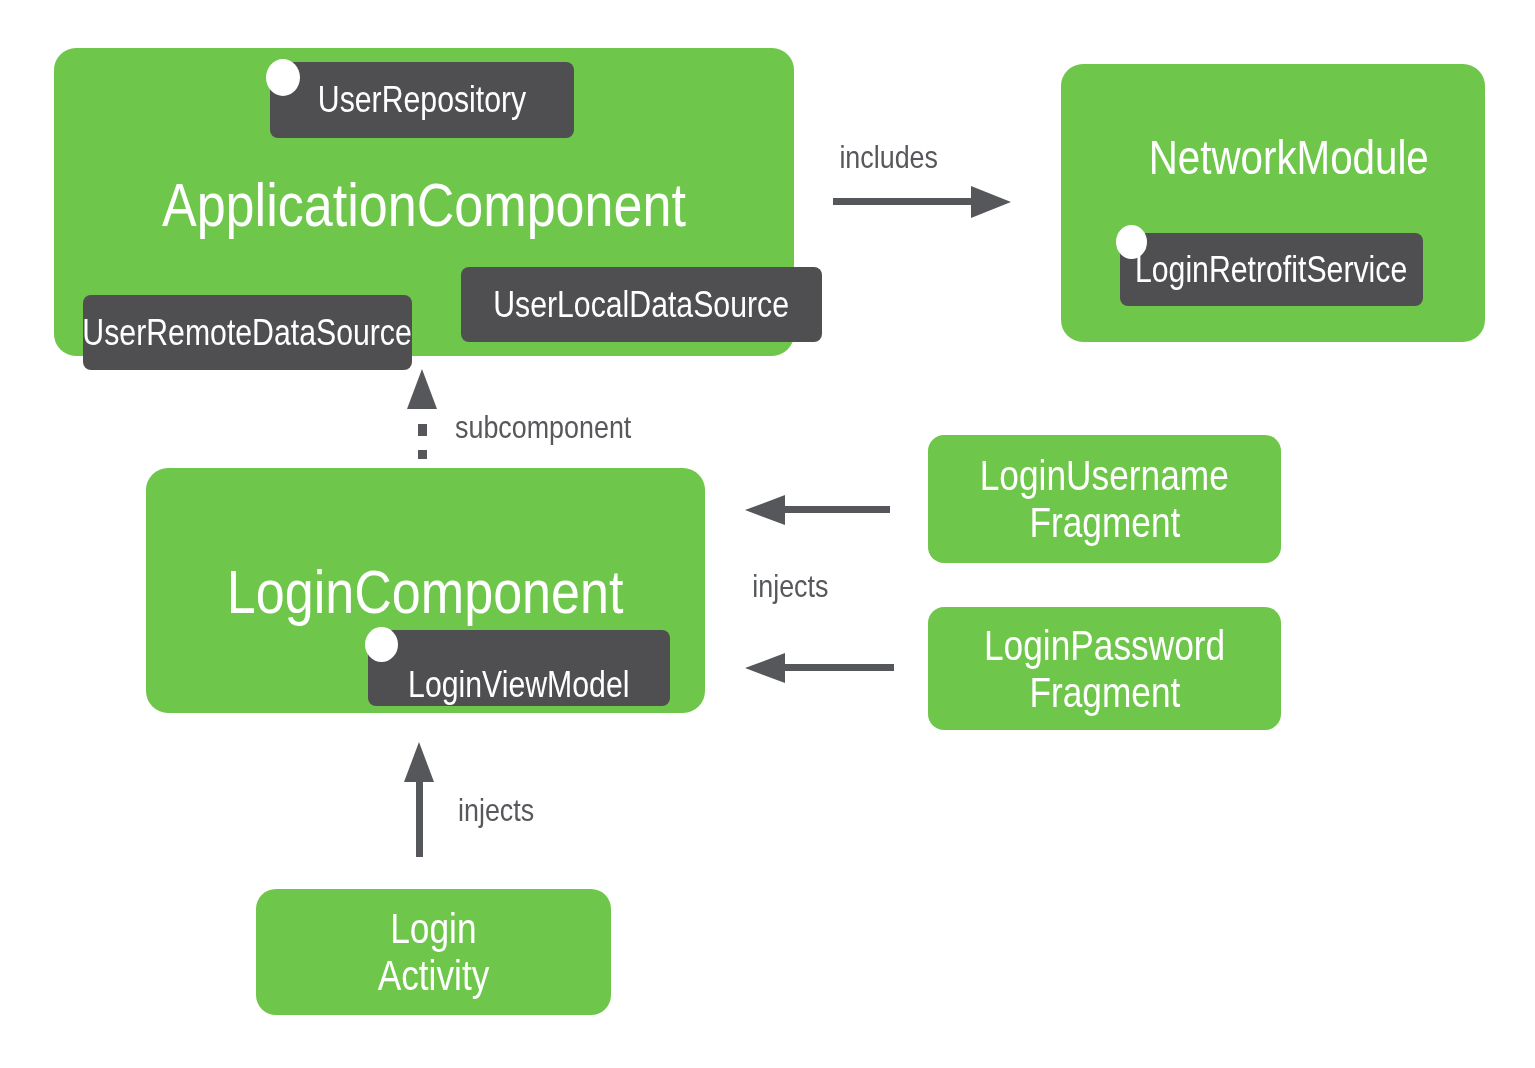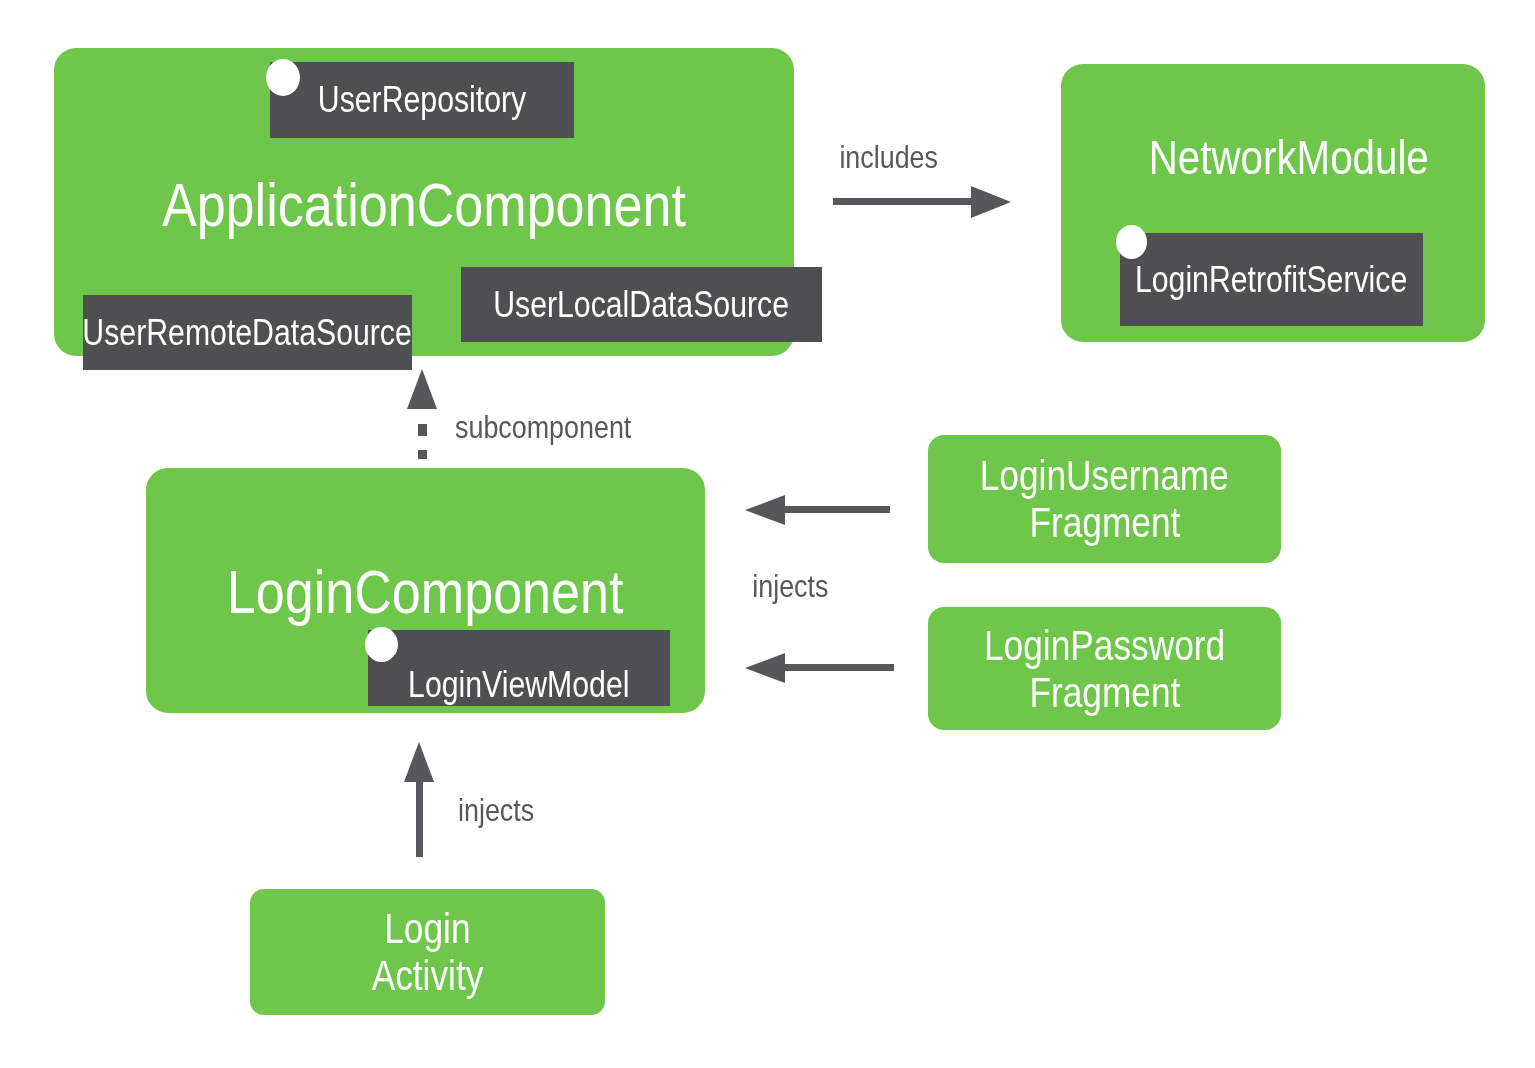--- a/index.html
+++ b/index.html
@@ -28,21 +28,21 @@
     background:var(--green);
     border-radius:16px;
     display:flex;flex-direction:column;align-items:center;justify-content:center;
     color:var(--white);
     font-size:42px;line-height:47px;
     text-align:center;
   }
   .badge{
     position:absolute;
     background:var(--dark);
-    border-radius:0;
+    border-radius:8px;
     display:flex;align-items:center;justify-content:center;
     color:var(--white);
     font-size:36px;
   }
   .dot{
     position:absolute;
     background:var(--white);
     border-radius:50%;
     z-index:3;
   }
@@ -105,21 +105,21 @@
   <div class="edge-label ctr" style="left:830px;top:141px;width:140px;">
     <span class="cx">includes</span>
   </div>
   <div class="shaft-h" style="left:833px;top:198px;width:140px;"></div>
   <div class="tri tri-right" style="left:971px;top:186px;"></div>
 
   <div class="node" style="left:1061px;top:64px;width:424px;height:278px;">
     <div class="boxtitle md" style="top:70px;">
       <span class="cx">NetworkModule</span>
     </div>
-    <div class="badge" style="left:59px;top:169px;width:303px;height:93px;">
+    <div class="badge" style="left:59px;top:169px;width:303px;height:73px;">
       <span class="cx">LoginRetrofitService</span>
     </div>
     <div class="dot" style="left:55px;top:161px;width:31px;height:34px;"></div>
   </div>
 
   <div class="tri tri-up" style="left:407px;top:369px;"></div>
   <div class="dash" style="left:418px;top:424px;width:9px;height:12px;"></div>
   <div class="dash" style="left:418px;top:450px;width:9px;height:9px;"></div>
   <div class="edge-label" style="left:455px;top:411px;">
     <span class="cx-left">subcomponent</span>
@@ -152,18 +152,18 @@
   </div>
   <div class="tri tri-left" style="left:745px;top:653px;"></div>
   <div class="shaft-h" style="left:783px;top:664px;width:111px;"></div>
 
   <div class="tri tri-up" style="left:404px;top:742px;"></div>
   <div class="shaft-v" style="left:416px;top:780px;height:77px;"></div>
   <div class="edge-label" style="left:458px;top:794px;">
     <span class="cx-left">injects</span>
   </div>
 
-  <div class="node-sm" style="left:250px;top:889px;width:355px;height:126px;border-radius:14px;">
+  <div class="node-sm" style="left:256px;top:889px;width:355px;height:126px;border-radius:20px;">
     <div><span class="cx">Login</span></div>
     <div><span class="cx">Activity</span></div>
   </div>
 
 </div>
 
 </body></html>

